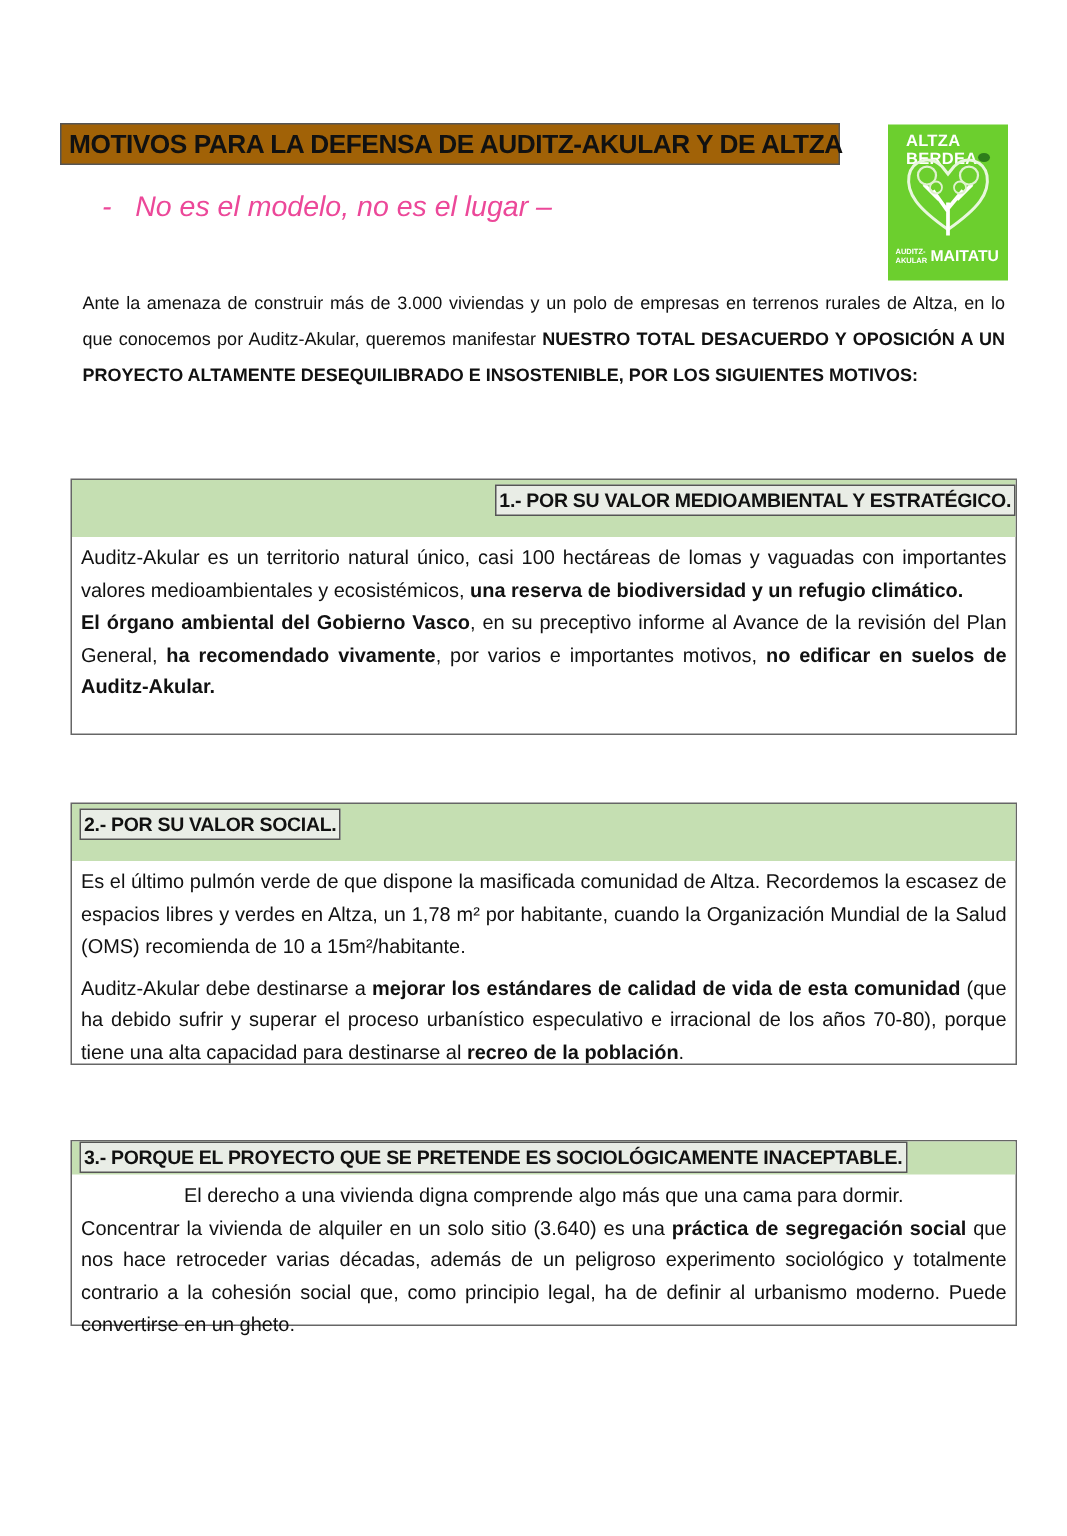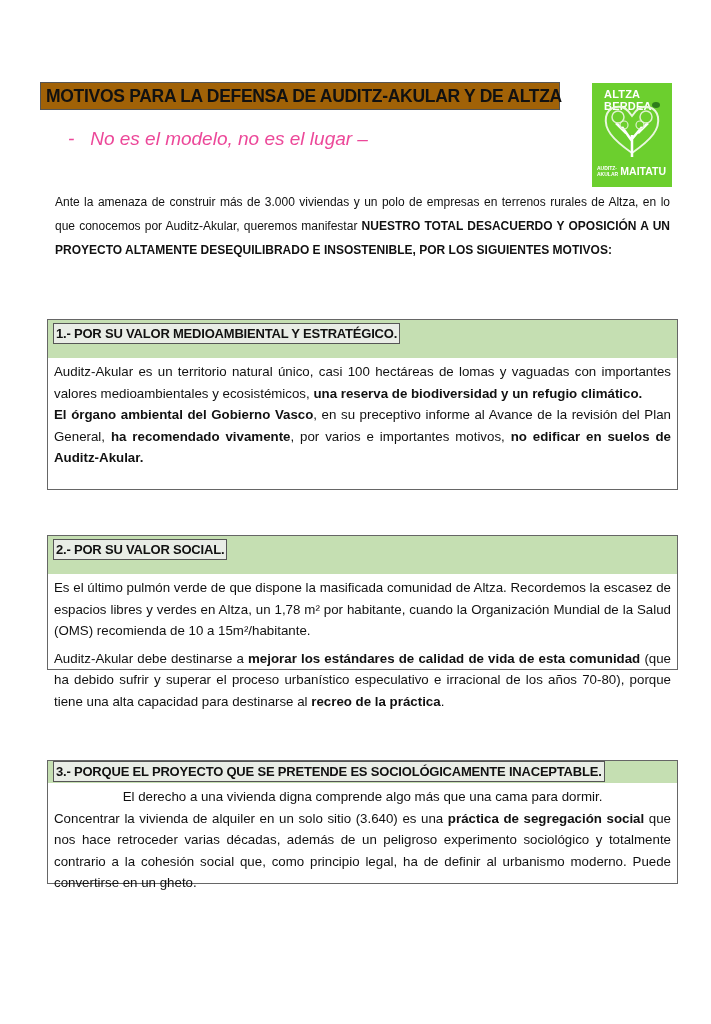--- a/index.html
+++ b/index.html
@@ -21,22 +21,22 @@
            text-align: justify; }
   .intro b { font-weight: bold; }
   .section { position: absolute; left: 47px; width: 631px; border: 1.5px solid #666; box-sizing: border-box; background: #fff; }
   .section .head { background: #c5dfb2; position: relative; }
   .section .hlabel { display: inline-block; margin-left: 5px; margin-top: 3px; border: 1.5px solid #555; background: #e9ede6;
                      font-weight: bold; font-size: 13px; line-height: 19px; padding: 0 2px; letter-spacing: -0.2px; }
   .section .body { padding: 3px 6px 4px 6px; font-size: 13.3px; line-height: 21.5px; text-align: justify; }
   .section .body p { margin: 0; }
   .section .body b { font-weight: bold; }
   #s1 { top: 319px; height: 171px; }
-  #s1 .head { height: 38px; }
-  #s2 { top: 535px; height: 135px; border-right-width: 1px; }
+  #s1 .head { height: 38px; text-align: right; }
+  #s2 { top: 535px; height: 175px; border-right-width: 1px; }
   #s2 .head { height: 38px; }
   #s3 { top: 760px; height: 124px; }
   #s3 .head { height: 22px; }
   #s3 .hlabel { margin-top: 0; }
   .gap { height: 6px; }
 </style>
 </head>
 <body>
 
 <div class="title-box">MOTIVOS PARA LA DEFENSA DE AUDITZ-AKULAR Y DE ALTZA</div>
@@ -70,21 +70,21 @@
   </div>
 </div>
 
 <div class="section" id="s2">
   <div class="head">
     <span class="hlabel">2.- POR SU VALOR SOCIAL.</span>
   </div>
   <div class="body">
     <p><span>Es el último pulmón verde de que dispone la masificada comunidad de Altza. Recordemos la escasez de espacios libres y verdes en Altza, un 1,78 m² por  habitante, cuando la Organización Mundial de la Salud (OMS) recomienda de 10 a 15m²/habitante.</span></p>
     <div class="gap"></div>
-    <p><span>Auditz-Akular debe destinarse a </span><b>mejorar los estándares de calidad de vida de esta comunidad</b><span> (que ha debido sufrir y superar el proceso urbanístico especulativo e irracional de los años 70-80), porque tiene una alta capacidad para destinarse al </span><b>recreo de la práctica</b><span>.</span></p>
+    <p><span>Auditz-Akular debe destinarse a </span><b>mejorar los estándares de calidad de vida de esta comunidad</b><span> (que ha debido sufrir y superar el proceso urbanístico especulativo e irracional de los años 70-80), porque tiene una alta capacidad para destinarse al </span><b>recreo de la población</b><span>.</span></p>
   </div>
 </div>
 
 <div class="section" id="s3">
   <div class="head">
     <span class="hlabel">3.- PORQUE EL PROYECTO QUE SE PRETENDE ES SOCIOLÓGICAMENTE INACEPTABLE.</span>
   </div>
   <div class="body">
     <p style="text-align:center;"><span>El derecho a una vivienda digna comprende algo más que una cama para dormir.</span></p>
     <p><span>Concentrar la vivienda de alquiler en un solo sitio (3.640) es una </span><b>práctica de segregación social</b><span> que nos hace retroceder varias décadas, además de un peligroso experimento sociológico y totalmente contrario a la cohesión social que, como principio legal, ha de definir al urbanismo moderno. Puede convertirse en un gheto.</span></p>

